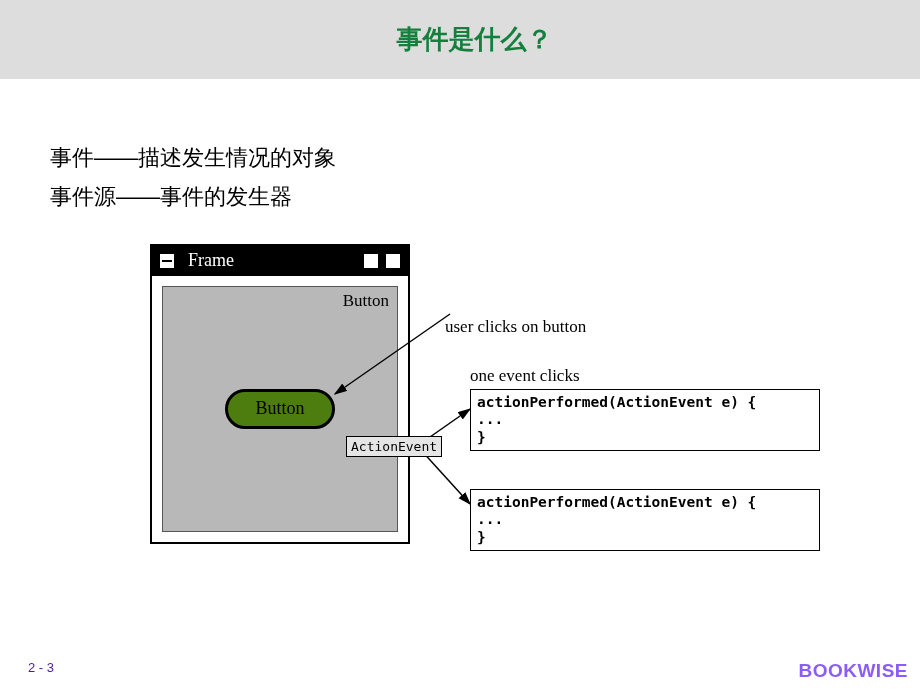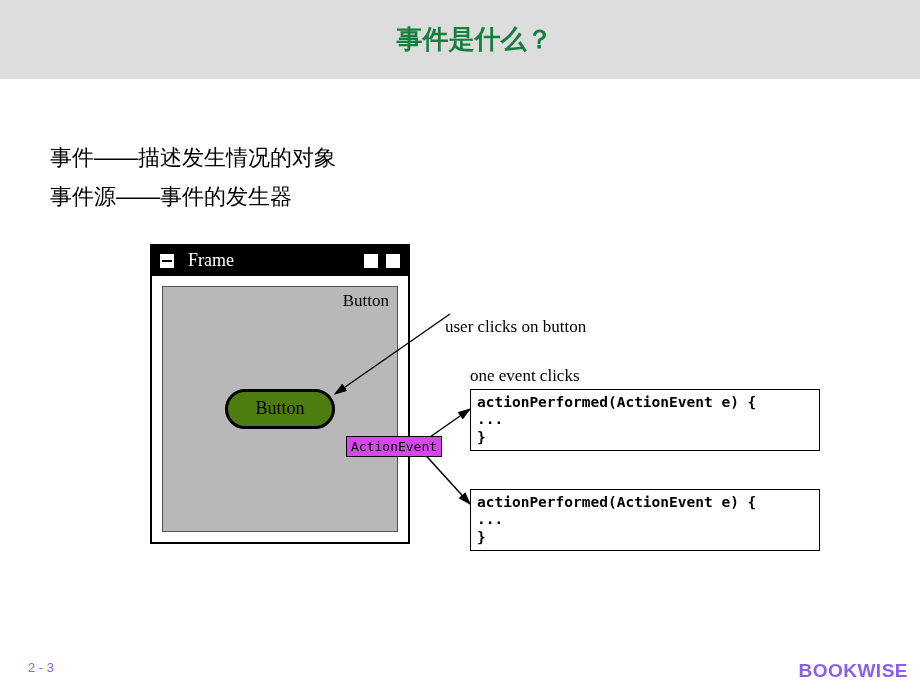--- a/index.html
+++ b/index.html
@@ -113,21 +113,21 @@
       top: 0;
       width: 700px;
       height: 320px;
       pointer-events: none;
     }
     .action-event-box {
       position: absolute;
       left: 196px;
       top: 192px;
       border: 1.5px solid #000;
-      background: #d946ef;
+      background: #e5e5e5;
       font-size: 13px;
       padding: 2px 4px;
       font-family: monospace, "Courier New";
     }
     .ext-label {
       position: absolute;
       font-size: 17px;
       color: #000;
     }
     .label-clicks { left: 295px; top: 47px; margin-top: 26px; }
@@ -146,21 +146,21 @@
       font-weight: bold;
     }
     .code-box1 { top: 145px; }
     .code-box2 { top: 245px; }
     .page-number {
       position: absolute;
       left: 28px;
       bottom: 15px;
       font-size: 13px;
       font-family: Arial, sans-serif;
-      color: #8b5cf6;
+      color: #4c1d95;
     }
     .brand {
       position: absolute;
       right: 12px;
       bottom: 8px;
       font-size: 19px;
       font-weight: bold;
       font-family: Arial, sans-serif;
       color: #8b5cf6;
       letter-spacing: 0.5px;

